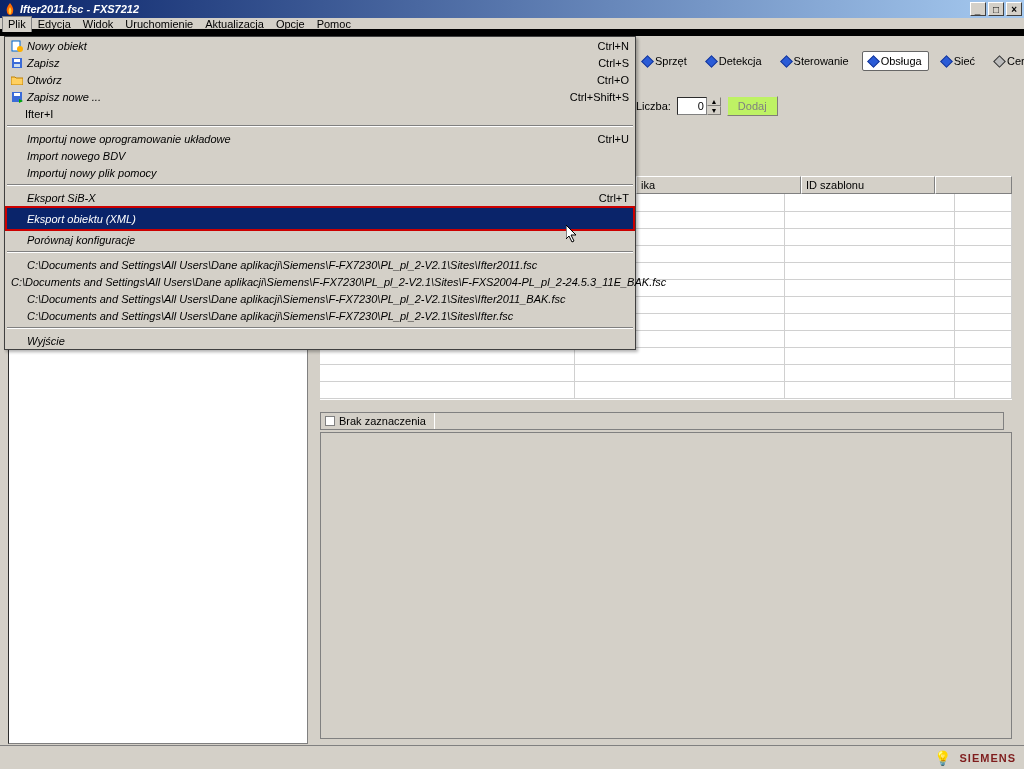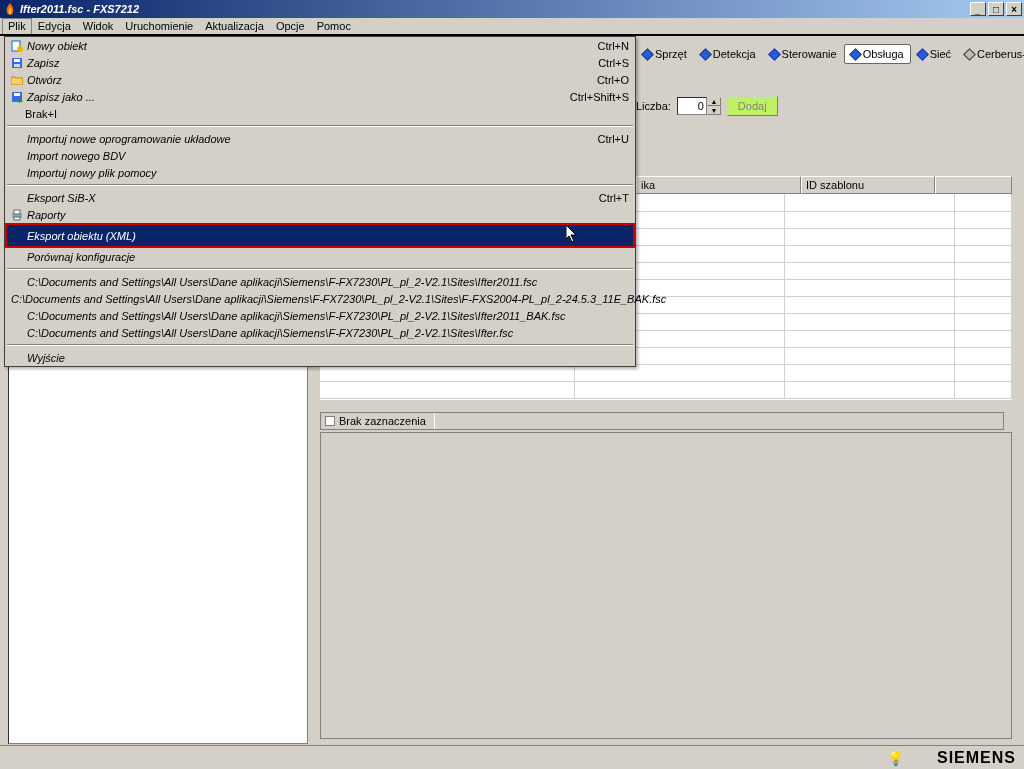--- a/index.html
+++ b/index.html
@@ -3,25 +3,25 @@
 <meta charset="utf-8">
 <style>
   * { box-sizing: border-box; margin: 0; padding: 0; font-family: Tahoma, sans-serif; font-size: 11px; }
   body { background: #d4d0c8; width: 1024px; height: 769px; overflow: hidden; position: relative; }
 
   .titlebar { background: linear-gradient(to right, #0a246a, #a6caf0); height: 18px; display: flex; align-items: center; padding-left: 4px; color: #fff; font-weight: bold; font-style: italic; }
   .titlebar .flame { width: 12px; height: 12px; margin-right: 4px; }
   .titlebar .spacer { flex: 1; }
   .titlebar .winbtn { width: 16px; height: 14px; background: #d4d0c8; border: 1px solid #fff; border-right-color:#404040; border-bottom-color:#404040; margin-right: 2px; display:flex; align-items:center; justify-content:center; color:#000; font-size:10px; font-family: Arial; }
 
-  .menubar { background: #d4d0c8; height: 18px; display: flex; align-items: center; padding-left: 2px; border-bottom: 2px solid #000000; }
+  .menubar { background: #d4d0c8; height: 18px; display: flex; align-items: center; padding-left: 2px; border-bottom: 7px solid #000000; }
   .menubar .mi { padding: 2px 6px; cursor: default; }
   .menubar .mi.open { background: #d4d0c8; border: 1px solid #808080; border-bottom: none; padding: 1px 5px 2px 5px; }
 
-  .toolbar-tabs { position: absolute; top: 44px; left: 636px; right: 6px; height: 20px; display: flex; gap: 0; }
+  .toolbar-tabs { position: absolute; top: 51px; left: 636px; right: 6px; height: 20px; display: flex; gap: 6px; }
   .tab-btn { display: flex; align-items: center; gap: 3px; padding: 2px 6px; border: 1px solid transparent; border-radius: 2px; cursor: default; white-space: nowrap; }
   .tab-btn.active { background: #fff; border: 1px solid #666; }
   .diamond { width: 9px; height: 9px; transform: rotate(45deg); border: 1px solid #333; }
   .diamond.blue { background: #2a5bd7; border-color:#1a3a99; }
   .diamond.gray { background: #bbb; }
 
   .midbar { position: absolute; top: 96px; left: 636px; display: flex; align-items: center; gap: 6px; }
   .midbar label { }
   .midbar .spin { display: flex; align-items: center; }
   .midbar input { width: 30px; height: 18px; border: 1px inset #808080; text-align: right; padding: 0 2px; background:#fff; }
@@ -39,21 +39,21 @@
 
   .no-sel { position: absolute; top: 412px; left: 320px; right: 20px; height: 18px; border: 1px solid #808080; background:#d4d0c8; display:flex; align-items:center; gap:4px; padding:0 4px;justify-content:flex-end;}
   .no-sel .sq { width:10px; height:10px; border:1px solid #808080; background:#fff; }
   .no-sel-rest { flex:1; border-left: 1px solid #fff; height:100%; margin-left:4px; }
 
   .left-panel { position:absolute; top: 344px; left: 8px; width: 300px; height: 400px; background:#fff; border:1px inset #808080; }
   .lower-panel { position:absolute; top: 432px; left: 320px; right: 12px; bottom: 30px; background:#d4d0c8; border:1px solid #808080; }
 
   .status { position:absolute; bottom:0; left:0; right:0; height:24px; border-top:1px solid #808080; background:#d4d0c8; display:flex; align-items:center; justify-content:flex-end; padding-right:8px; gap:8px; }
   .status .bulb { font-size: 14px; }
-  .siemens { color:#000000; font-weight:bold; font-family: Arial; font-size: 16px; letter-spacing: 1px; margin-left: 24px;}
+  .siemens { color:#7f1d1d; font-weight:bold; font-family: Arial; font-size: 11px; letter-spacing: 1px;}
 
   
   .dropdown { position: absolute; top: 36px; left: 4px; width: 632px; background:#d4d0c8; border: 1px solid #404040; box-shadow: 2px 2px 3px rgba(0,0,0,0.3); z-index: 100; }
   .dropdown .row { display: flex; align-items: center; height: 17px; padding: 0 6px 0 4px; cursor: default; }
   .dropdown .row .ico { width: 16px; display:flex; justify-content:center; }
   .dropdown .row .lbl { flex: 1; padding-left: 2px; white-space: nowrap; font-style: italic; }
   .dropdown .row .sc { color: #000; }
   .dropdown .sep { height: 1px; margin: 3px 2px; border-top: 1px solid #808080; border-bottom: 1px solid #fff; }
   .dropdown .row.hl { background:#0a246a; color:#fff; border: 2px solid #c00; height: 25px; padding: 0 4px 0 2px; }
 
@@ -116,56 +116,46 @@
     <span class="sc">Ctrl+O</span>
   </div>
   <div class="row">
     <span class="ico">
         <svg width="12" height="12">
           <rect x="1" y="1" width="10" height="10" fill="#3a6bd8"></rect>
           <rect x="3" y="2" width="6" height="3" fill="#fff"></rect>
           <path d="M8 8l4 2-4 2z" fill="#0a0"></path>
         </svg>
       </span>
-    <span class="lbl">Zapisz jako ...</span>
+    <span class="lbl">Zapisz nowe ...</span>
     <span class="sc">Ctrl+Shift+S</span>
   </div>
   <div class="row">
     <span class="ico"></span>
-    <span class="sc">Brak+I</span>
+    <span class="sc">Ifter+I</span>
   </div>
   <div class="sep"></div>
   <div class="row">
     <span class="ico"></span>
     <span class="lbl">Importuj nowe oprogramowanie układowe</span>
     <span class="sc">Ctrl+U</span>
   </div>
   <div class="row">
     <span class="ico"></span>
     <span class="lbl">Import nowego BDV</span>
   </div>
   <div class="row">
     <span class="ico"></span>
     <span class="lbl">Importuj nowy plik pomocy</span>
   </div>
   <div class="sep"></div>
   <div class="row">
     <span class="ico"></span>
     <span class="lbl">Eksport SiB-X</span>
     <span class="sc">Ctrl+T</span>
-  </div>
-  <div class="row">
-    <span class="ico">
-        <svg width="12" height="12">
-          <rect x="1" y="4" width="10" height="5" fill="#8ab"></rect>
-          <rect x="3" y="1" width="6" height="4" fill="#fff" stroke="#666"></rect>
-          <rect x="3" y="8" width="6" height="3" fill="#fff" stroke="#666"></rect>
-        </svg>
-      </span>
-    <span class="lbl">Raporty</span>
   </div>
   <div class="row hl">
     <span class="ico"></span>
     <span class="lbl">Eksport obiektu (XML)</span>
   </div>
   <div class="row">
     <span class="ico"></span>
     <span class="lbl">Porównaj konfiguracje</span>
   </div>
   <div class="sep"></div>

